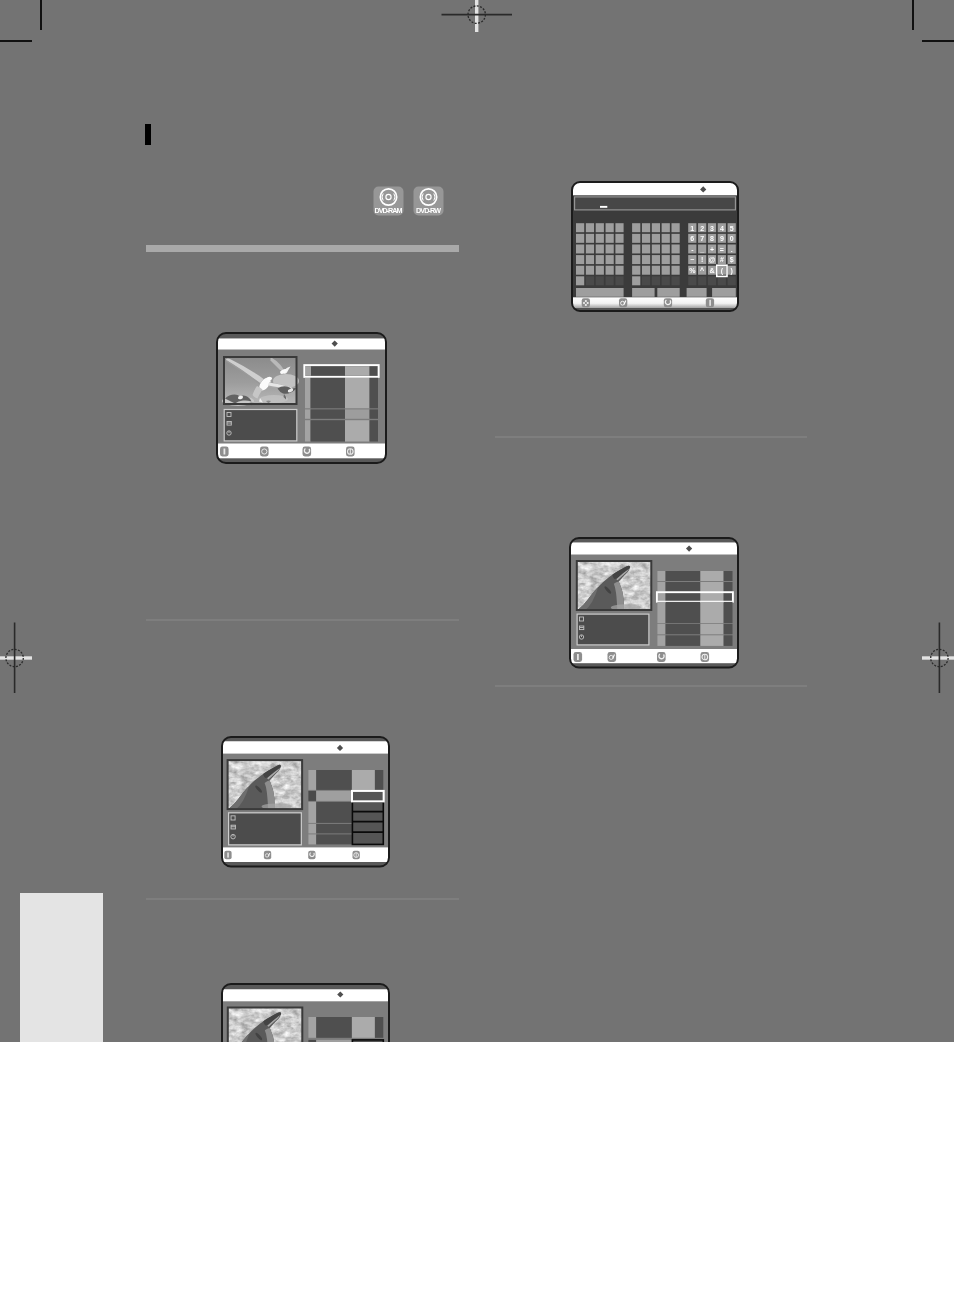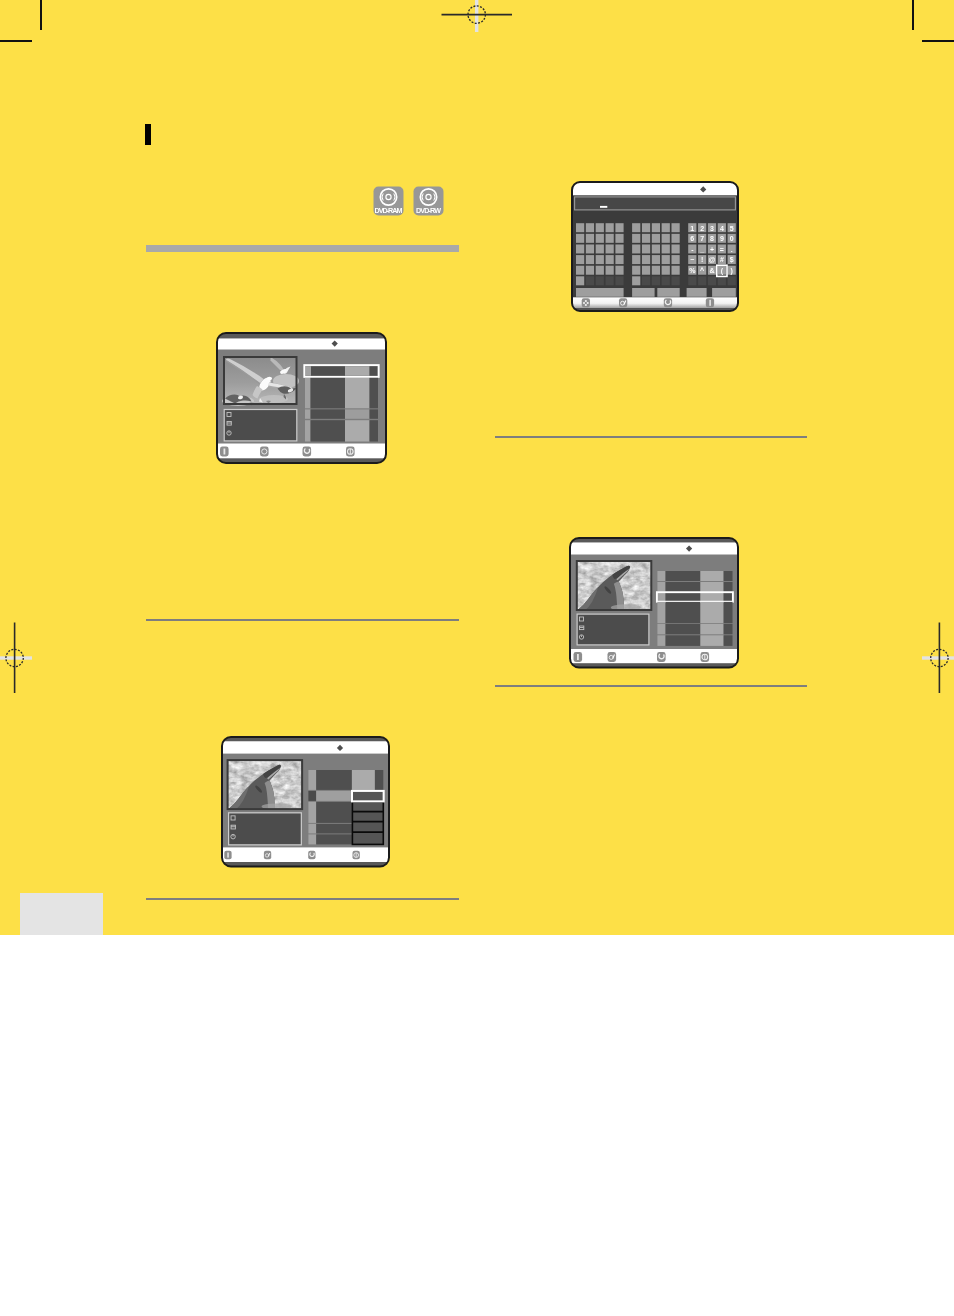--- a/index.html
+++ b/index.html
@@ -1,16 +1,16 @@
 <!DOCTYPE html>
 <html><head>
 <meta charset="utf-8">
 <style>
 html,body{margin:0;padding:0;background:#fff;}
-#page{position:relative;width:954px;height:935px;background:#fde047;overflow:hidden;
+#page{position:relative;width:954px;height:1042px;background:#737373;overflow:hidden;
   font-family:"Liberation Sans",sans-serif;}
 .abs{position:absolute;}
 </style>
 </head>
 <body>
 <div id="page">
 
 <div class="abs" style="left:40px;top:0;width:1.6px;height:30px;background:#111;"></div>
 <div class="abs" style="left:0;top:40.3px;width:32px;height:1.6px;background:#111;"></div>
 <div class="abs" style="left:912.4px;top:0;width:1.6px;height:30px;background:#111;"></div>

